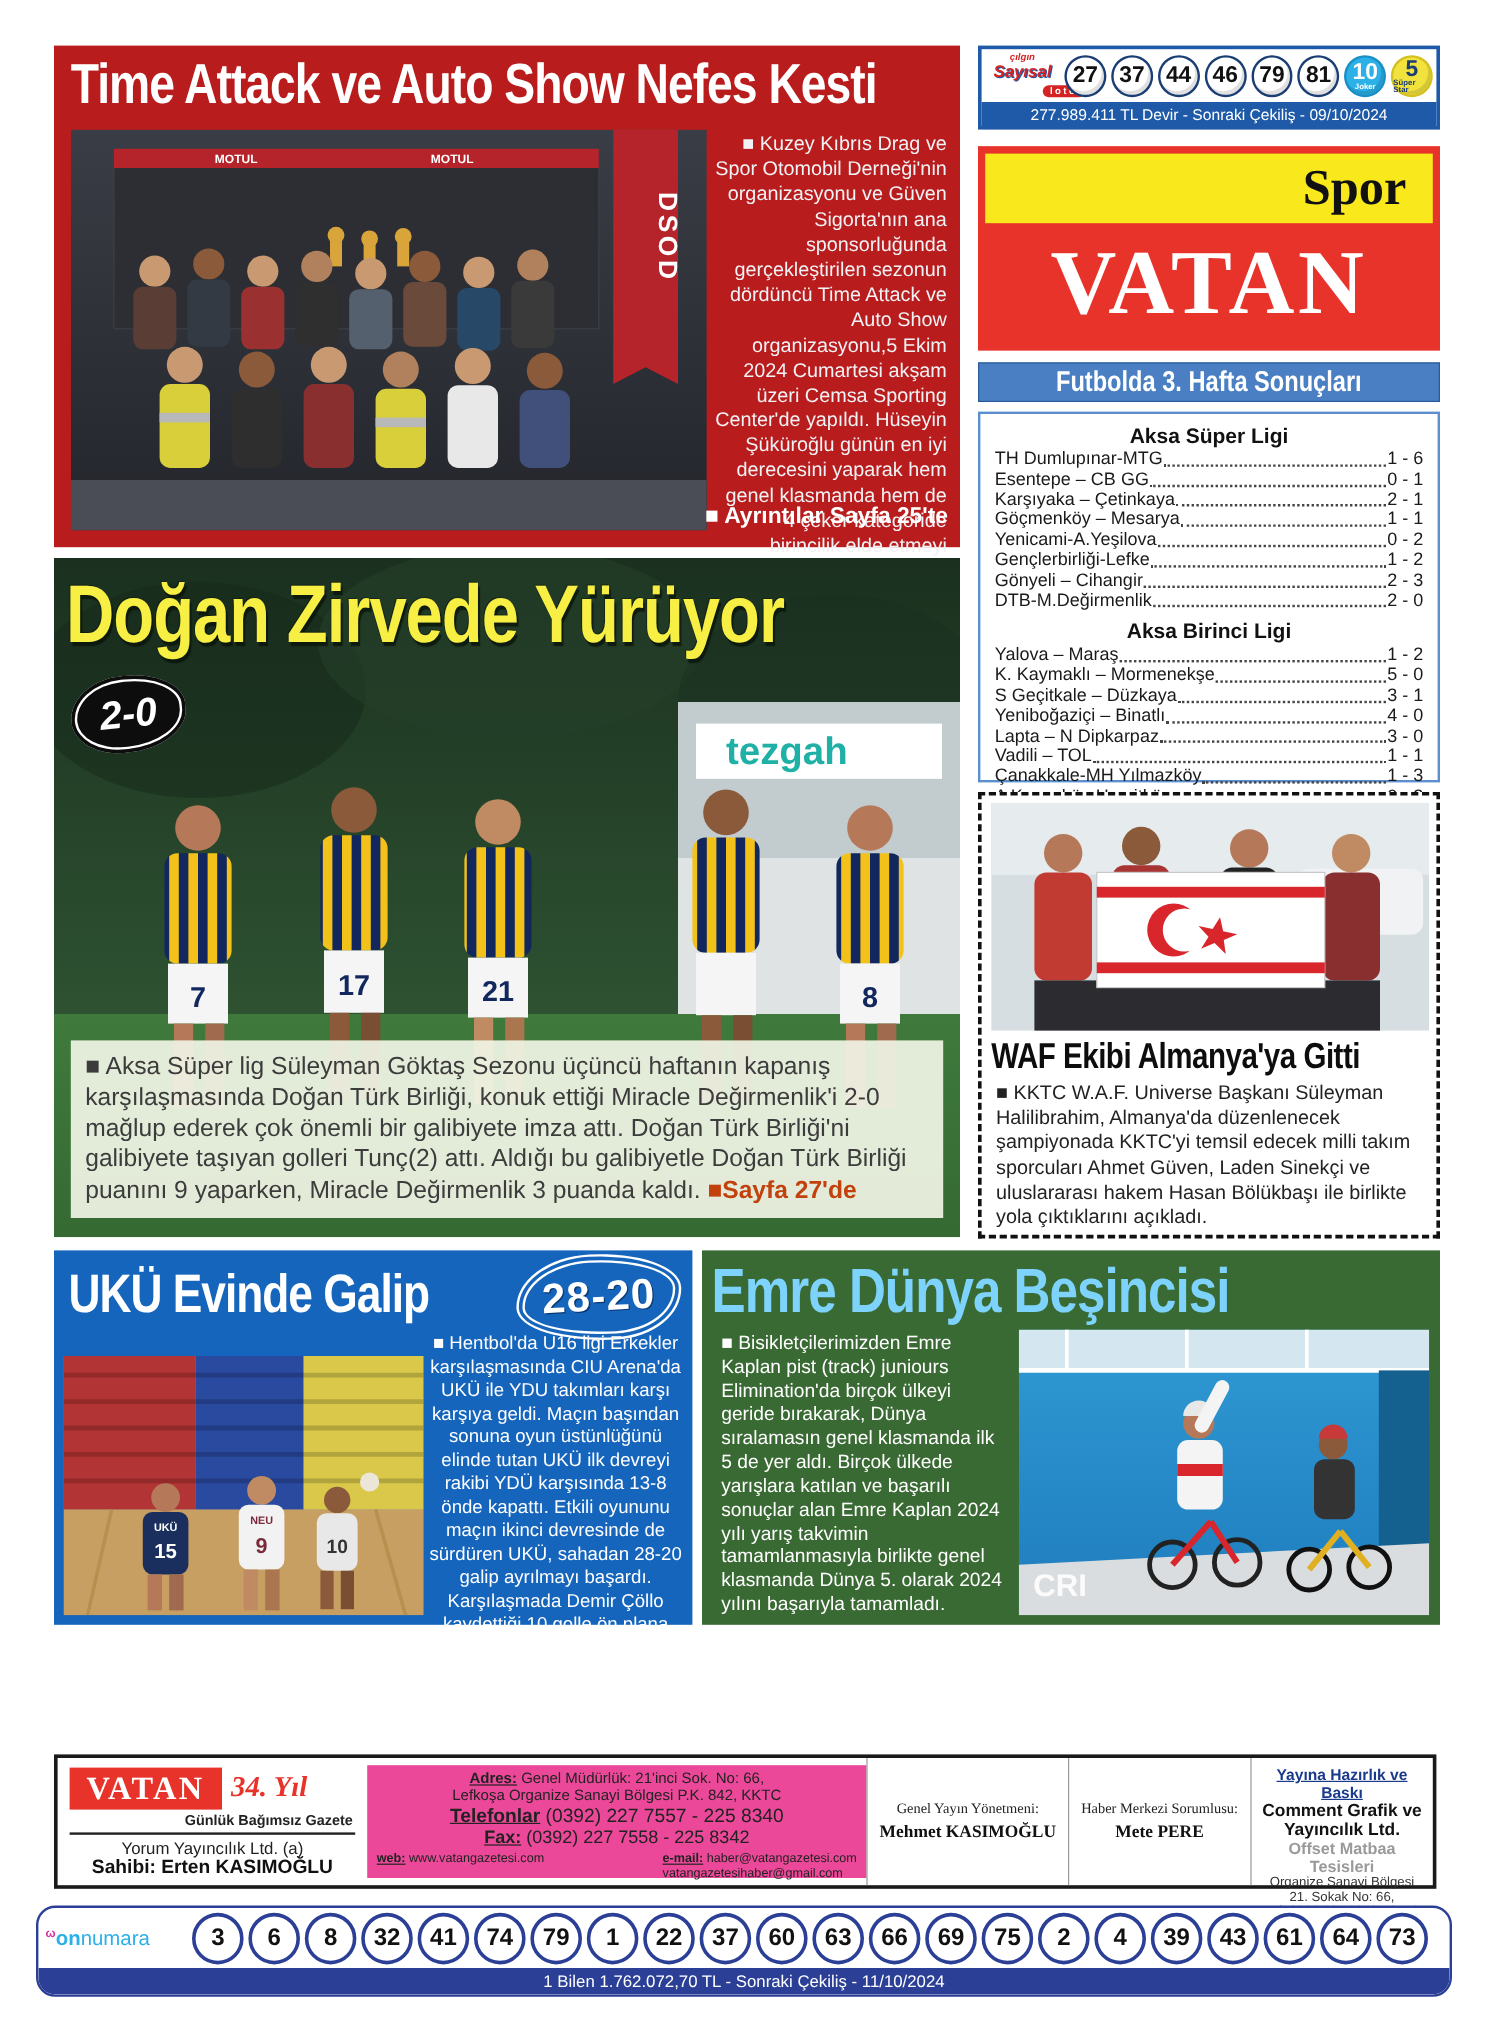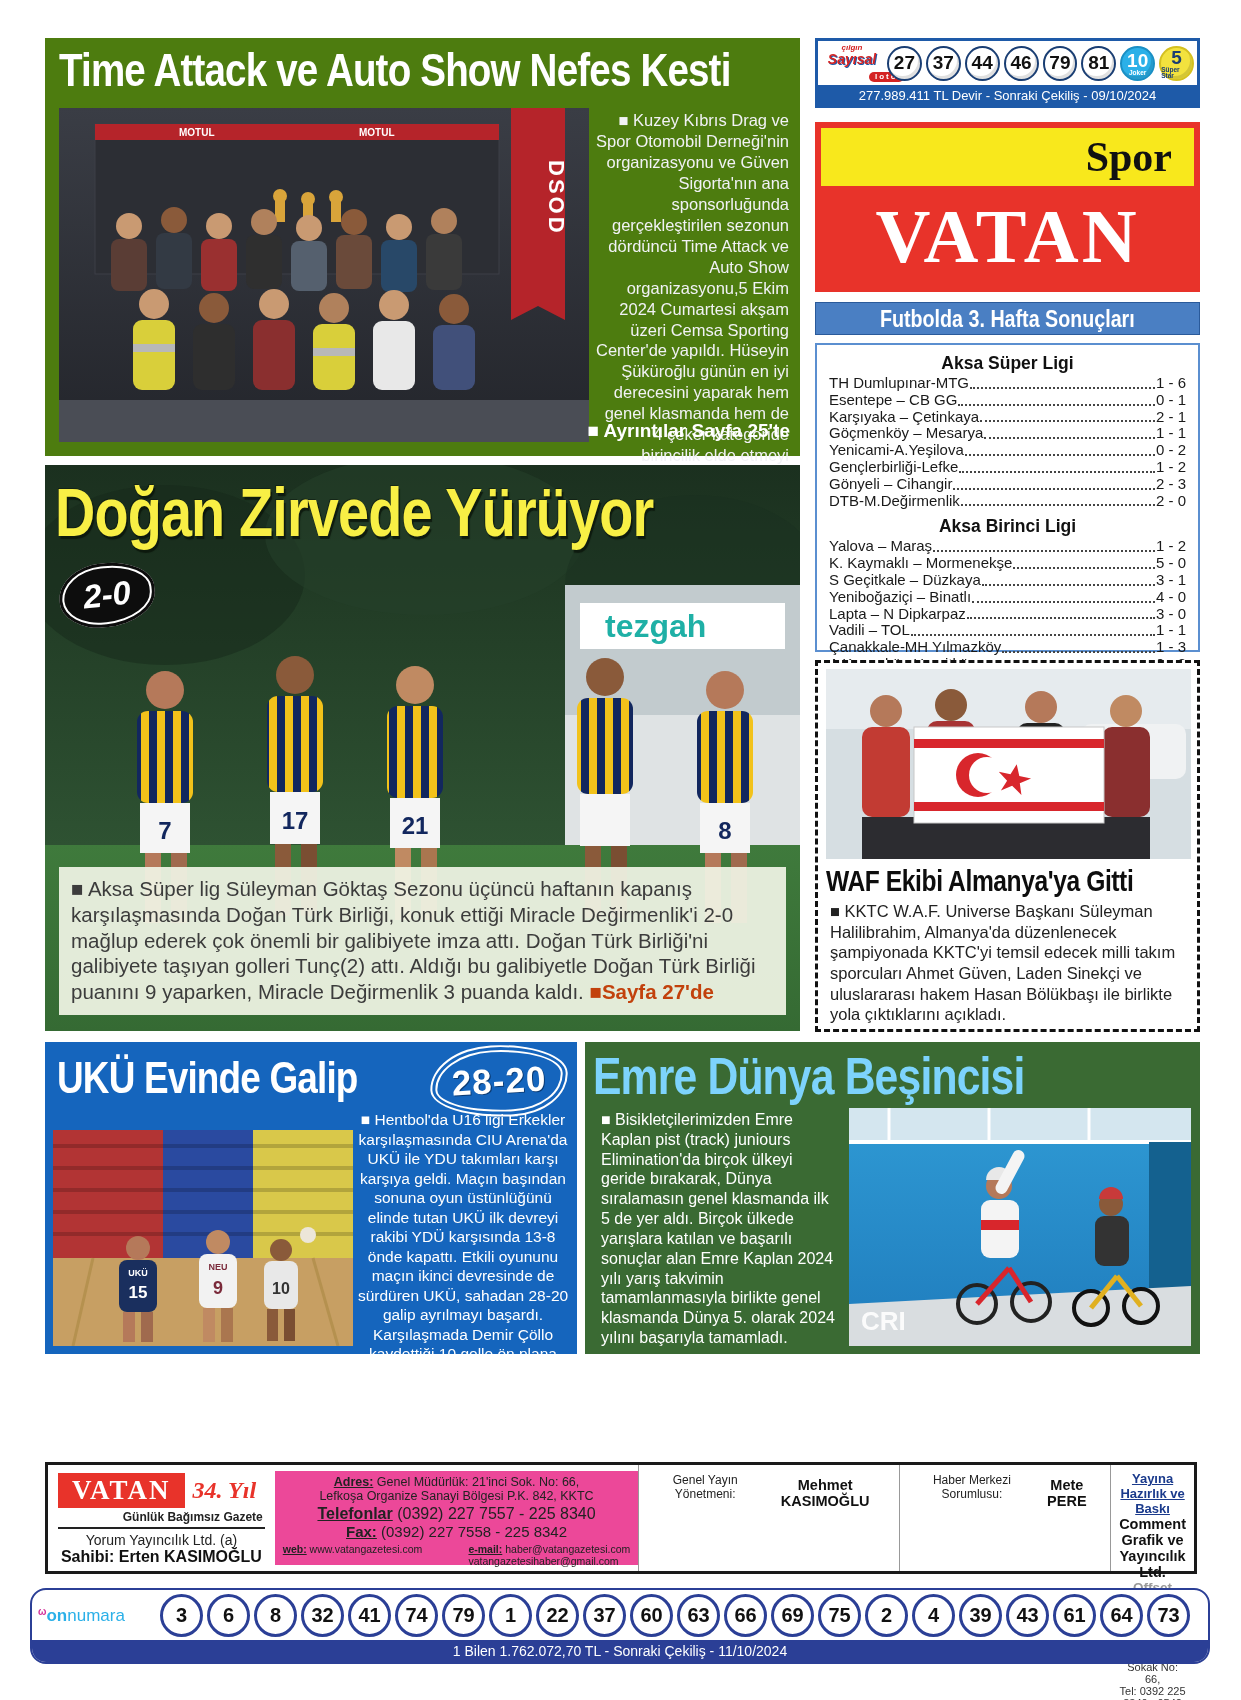--- a/index.html
+++ b/index.html
@@ -3,21 +3,21 @@
 <meta charset="utf-8">
 <style>
   * { margin:0; padding:0; box-sizing:border-box; }
   body { background:#d8d8d8; font-family:"Liberation Sans", sans-serif; }
   .page { position:relative; width:1241px; height:1700px; background:#ffffff; margin:0 auto; overflow:hidden; }
   .abs { position:absolute; }
   .cond { display:inline-block; transform:scaleX(0.82); transform-origin:left center; white-space:nowrap; }
   .cond-c { display:inline-block; transform:scaleX(0.82); transform-origin:center center; white-space:nowrap; }
 
   
-  .time-block { left:45px; top:38px; width:755px; height:418px; background:#4d7c0f; }
+  .time-block { left:45px; top:38px; width:755px; height:418px; background:#b91c1c; }
   .time-head { position:absolute; left:14px; top:4px; color:#fff; font-weight:bold; font-size:47px; letter-spacing:-1px; }
   .time-photo { position:absolute; left:14px; top:70px; width:530px; height:334px; }
   .time-body { position:absolute; left:548px; top:72px; width:196px; color:#f1f2f5; font-size:16.5px; line-height:1.27; text-align:right; }
   .time-more { position:absolute; right:10px; top:382px; color:#fff; font-weight:bold; font-size:19px; }
 
   
   .loto-box { left:815px; top:38px; width:385px; height:70px; border:3px solid #1e5aa8; background:#fff; }
   .loto-top { display:flex; align-items:center; height:44px; padding:0 3px; }
   .loto-logo { width:62px; text-align:center; line-height:1; }
   .loto-logo .l1 { font-size:8px; color:#d42323; font-style:italic; font-weight:bold; }
@@ -82,21 +82,21 @@
   .f-logo { background:#e8332a; color:#fff; font-family:"Liberation Serif", serif; font-weight:bold; font-size:27px; letter-spacing:2px; padding:2px 14px; }
   .f-year { color:#e8332a; font-family:"Liberation Serif", serif; font-style:italic; font-weight:bold; font-size:24px; }
   .f-tag { text-align:right; font-size:12px; font-weight:bold; color:#222; border-bottom:2px solid #222; padding:2px 2px 3px; }
   .f-pub { text-align:center; font-size:14px; color:#222; margin-top:3px; }
   .f-owner { text-align:center; font-size:16px; font-weight:bold; color:#111; }
   .f-mid { width:416px; background:#ec4899; margin:6px 0; padding:4px 8px; text-align:center; font-size:12.5px; color:#222; }
   .f-mid .lbl { font-weight:bold; text-decoration:underline; }
   .f-tel { font-size:16px; margin-top:2px; }
   .f-fax { font-size:15px; }
   .f-webrow { display:flex; justify-content:space-between; font-size:10.5px; margin-top:3px; text-align:left; }
-  .f-col { padding:8px 10px; text-align:center; border-left:1px solid #999; display:flex; justify-content:center; }
+  .f-col { padding:8px 10px; text-align:center; border-left:1px solid #999; display:flex; flex-direction:column; justify-content:center;font-family:Liberation Serif, serif; }
   .f-col .small { font-size:12px; color:#222; }
   .f-col .big { font-size:14.5px; font-weight:bold; color:#111; margin-top:4px; }
   .f-right { flex:1; border-left:1px solid #999; padding:6px 8px; text-align:center; }
   .f-print-title { font-size:13px; font-weight:bold; text-decoration:underline; color:#1a3a8c; }
   .f-print-co { font-size:14.5px; font-weight:bold; color:#111; }
   .f-print-fac { font-size:13.5px; font-weight:bold; color:#9a9a9a; }
   .f-print-adr, .f-print-tel { font-size:11px; color:#333;text-align:center; }
 
   
   .onnum { left:30px; top:1588px; width:1180px; height:76px; background:#fff; border:2px solid #2b3f96; border-radius:16px; overflow:hidden; }

